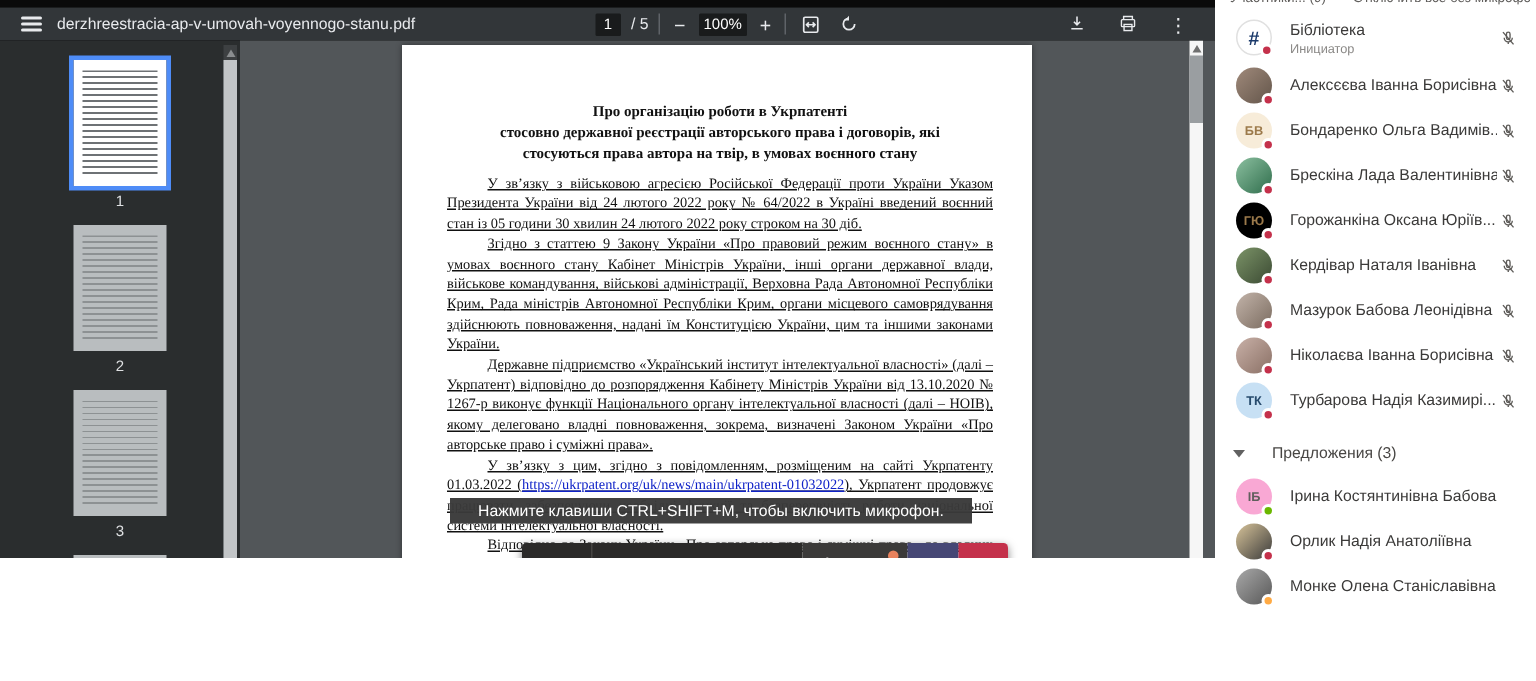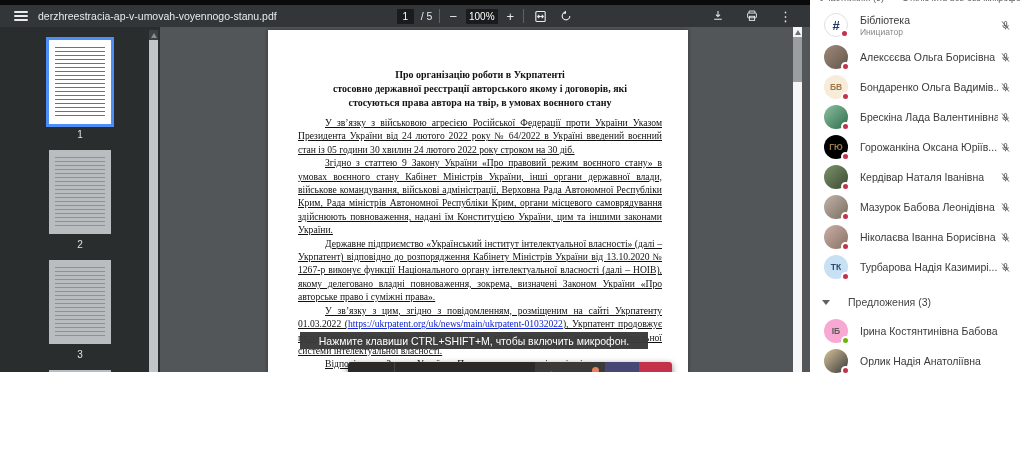--- a/index.html
+++ b/index.html
@@ -186,21 +186,21 @@
       <div class="side-scroll">
         <div class="side-thumb"></div>
           <div class="tri-up"></div>
           <div class="tri-down"></div>
       </div>
     </div>
 
     <div class="docarea">
       <div class="page">
         <div class="doc-title">Про організацію роботи в Укрпатенті</div>
-        <div class="doc-title">стосовно державної реєстрації авторського якому і договорів, які</div>
+        <div class="doc-title">стосовно державної реєстрації авторського права і договорів, які</div>
         <div class="doc-title">стосуються права автора на твір, в умовах воєнного стану</div>
         <div class="doc-body" id="doc-body">
             <p class="doc-p"><span>У зв’язку з військовою агресією Російської Федерації проти України Указом Президента України від 24 лютого 2022 року № 64/2022 в Україні введений воєнний стан із 05 години 30 хвилин 24 лютого 2022 року строком на 30 діб.</span></p>
             <p class="doc-p"><span>Згідно з статтею 9 Закону України «Про правовий режим воєнного стану» в умовах воєнного стану Кабінет Міністрів України, інші органи державної влади, військове командування, військові адміністрації, Верховна Рада Автономної Республіки Крим, Рада міністрів Автономної Республіки Крим, органи місцевого самоврядування здійснюють повноваження, надані їм Конституцією України, цим та іншими законами України.</span></p>
             <p class="doc-p"><span>Державне підприємство «Український інститут інтелектуальної власності» (далі – Укрпатент) відповідно до розпорядження Кабінету Міністрів України від 13.10.2020 № 1267-р виконує функції Національного органу інтелектуальної власності (далі – НОІВ), якому делеговано владні повноваження, зокрема, визначені Законом України «Про авторське право і суміжні права».</span></p>
             <p class="doc-p"><span>У зв’язку з цим, згідно з повідомленням, розміщеним на сайті Укрпатенту 01.03.2022 (</span><a class="doc-link">https://ukrpatent.org/uk/news/main/ukrpatent-01032022</a><span>), Укрпатент продовжує працювати, забезпечуючи необхідні функції та безперервність роботи національної системи інтелектуальної власності.</span></p>
             <p class="doc-p"><span>Відповідно до Закону України «Про авторське право і суміжні права» до владних повноважень, делегованих НОІВ, належить, зокрема,</span></p>
           </div>
       </div>
       <div class="doc-scroll">
@@ -301,21 +301,21 @@
               <path d="M7 11.5a5 5 0 0010 0M12 16.5V19"></path>
               <path d="M5.5 4.5l13 15"></path>
             </svg>
           </span>
         </div>
         <div class="p-row">
           <div class="avatar" style="background: linear-gradient(135deg, rgb(160, 138, 123), rgb(99, 85, 74));">
             <span class="status st-busy"></span>
           </div>
           <div class="p-texts">
-            <div class="p-name">Алексєєва Ольга Борисівна</div>
+            <div class="p-name">Алексєєва Іванна Борисівна</div>
           </div>
           <span class="p-mic">
             <svg width="13" height="13" viewBox="0 0 24 24" fill="none" stroke="#5d5b58" stroke-width="1.7">
               <rect x="9.8" y="4.5" width="4.4" height="9" rx="2.2"></rect>
               <path d="M7 11.5a5 5 0 0010 0M12 16.5V19"></path>
               <path d="M5.5 4.5l13 15"></path>
             </svg>
           </span>
         </div>
         <div class="p-row">
@@ -428,16 +428,24 @@
           </div>
         </div>
         <div class="p-row">
           <div class="avatar" style="background: linear-gradient(135deg, rgb(216, 196, 154), rgb(58, 58, 58));">
             <span class="status st-busy"></span>
           </div>
           <div class="p-texts">
             <div class="p-name">Орлик Надія Анатоліївна</div>
           </div>
         </div>
+        <div class="p-row">
+          <div class="avatar" style="background: linear-gradient(135deg, rgb(169, 169, 169), rgb(88, 88, 88));">
+            <span class="status st-away"></span>
+          </div>
+          <div class="p-texts">
+            <div class="p-name">Монке Олена Станіславівна</div>
+          </div>
+        </div>
       </div>
   </div>
 
 </div>
 
 </body></html>

